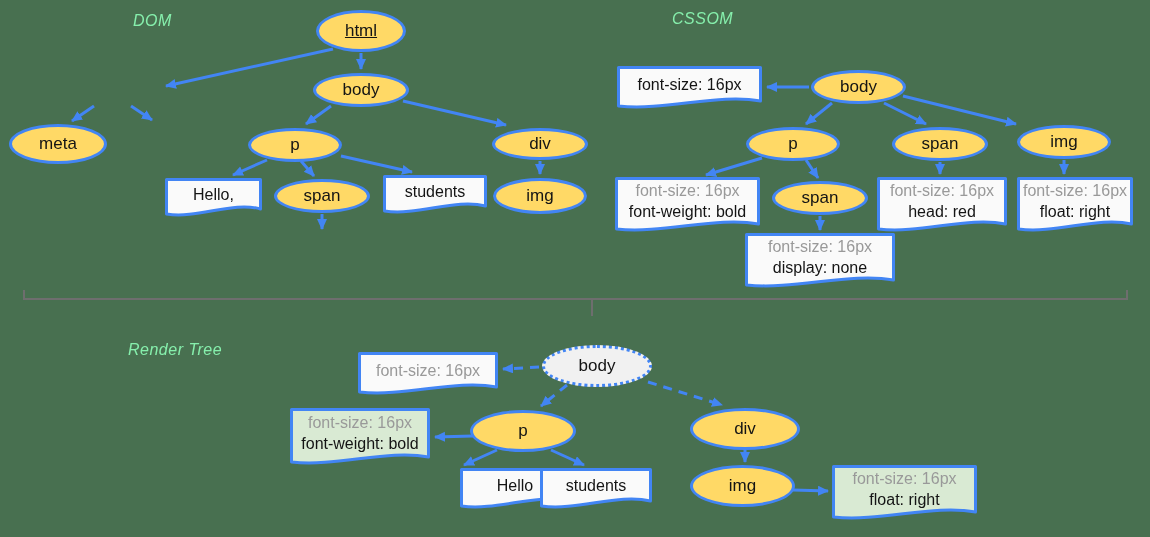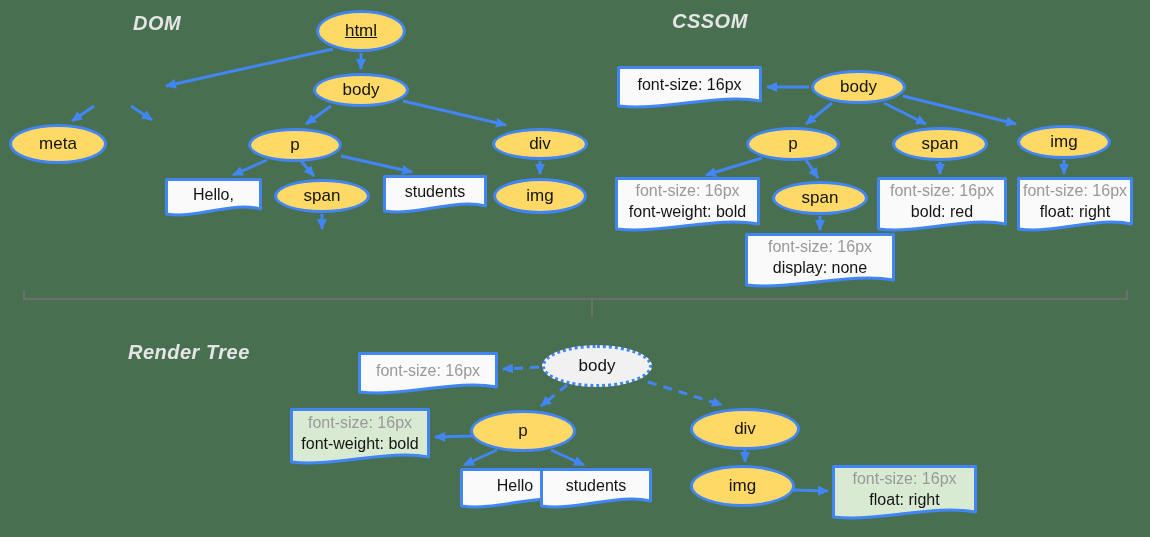--- a/index.html
+++ b/index.html
@@ -3,22 +3,22 @@
 <meta charset="utf-8">
 <style>
   html,body { margin:0; padding:0; }
   body { font-family: "Liberation Sans", sans-serif; }
   #stage {
     position:relative; width:1150px; height:537px;
     background:#487050; overflow:hidden;
   }
   .sect-title {
     position:absolute; z-index:3;
-    font-size:20px; font-weight:bold; font-style:italic;
-    color:#e5e5e5; letter-spacing:0.5px;
+    font-size:16px; font-weight:normal; font-style:italic;
+    color:#86efac; letter-spacing:0.5px;
   }
   .el {
     position:absolute; z-index:2; box-sizing:border-box;
     border-radius:50%;
     background:#ffd966; border:3px solid #4285f4;
     display:flex; align-items:center; justify-content:center;
     font-size:17px; color:#141414; white-space:nowrap;
   }
   .el.render-root {
     background:#f1f1f1; border:3px dotted #4285f4;
@@ -131,21 +131,21 @@
       <span class="gray">font-size: 16px</span>
       <span>font-weight: bold</span>
     </div>
   </div>
   <div class="doc" style="left:877px; top:177px; width:130px; height:56px;">
       <svg width="130" height="64" class="doc-svg">
         <path d="M1.5,1.5 L128.5,1.5 L128.5,47 C 91,39 44.2,57 1.5,52 Z" fill="#fafafa" stroke="#4285f4" stroke-width="3" stroke-linejoin="round"></path>
       </svg>
     <div class="doc-text">
       <span class="gray">font-size: 16px</span>
-      <span>bold: red</span>
+      <span>head: red</span>
     </div>
   </div>
   <div class="doc" style="left:1017px; top:177px; width:116px; height:56px;">
       <svg width="116" height="64" class="doc-svg">
         <path d="M1.5,1.5 L114.5,1.5 L114.5,47 C 81.19999999999999,39 39.440000000000005,57 1.5,52 Z" fill="#fafafa" stroke="#4285f4" stroke-width="3" stroke-linejoin="round"></path>
       </svg>
     <div class="doc-text">
       <span class="gray">font-size: 16px</span>
       <span>float: right</span>
     </div>

